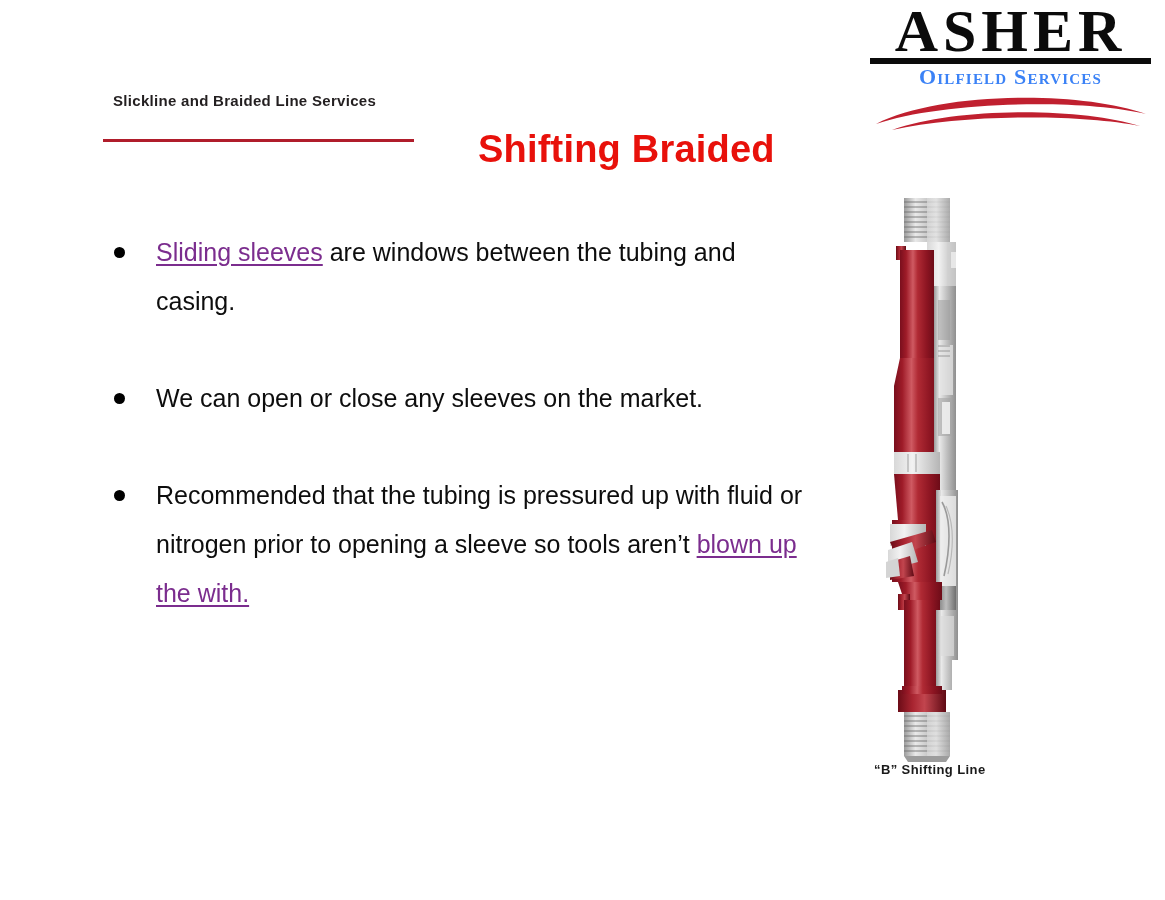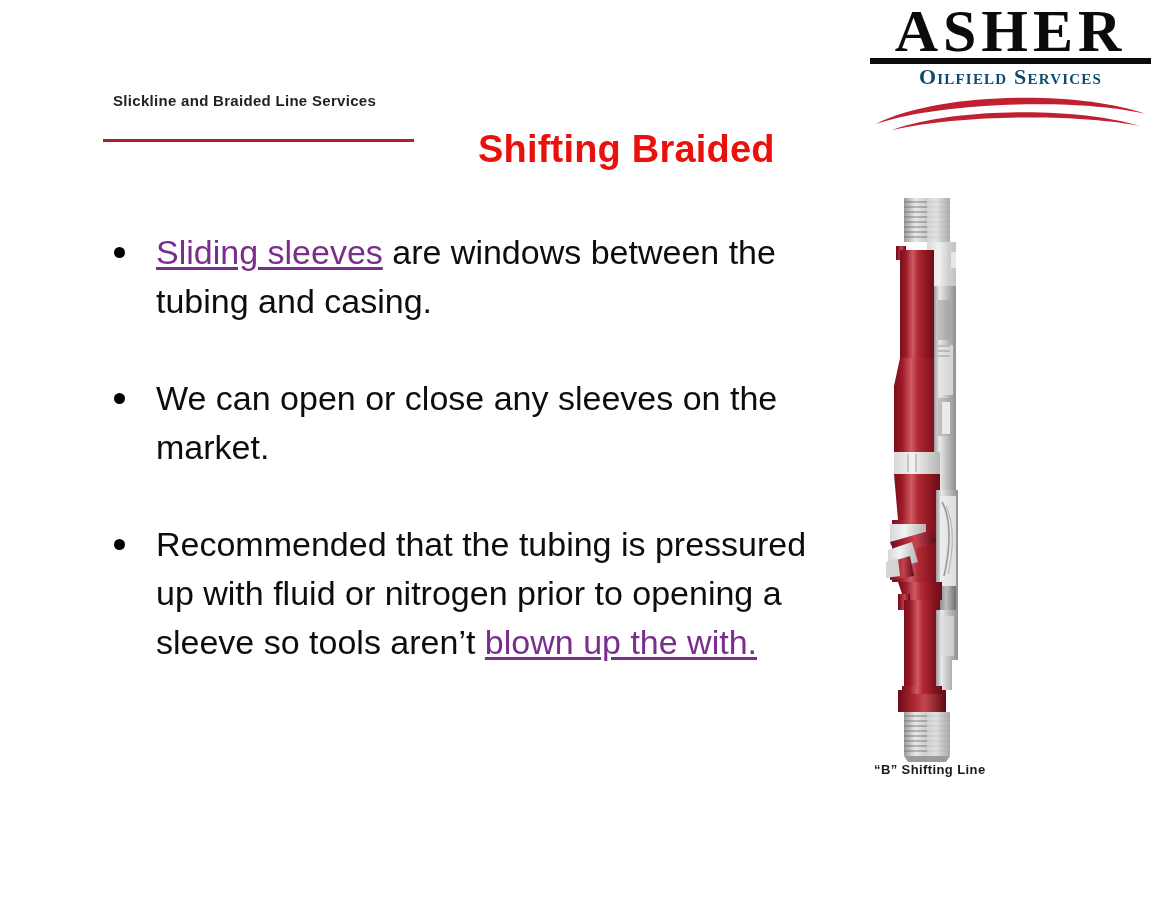--- a/index.html
+++ b/index.html
@@ -51,21 +51,21 @@
   #logo-sub {
     position: absolute;
     left: 0;
     top: 62px;
     width: 285px;
     text-align: center;
     font-family: "Liberation Serif", serif;
     font-weight: bold;
     font-size: 22px;
     letter-spacing: 1.2px;
-    color: #0c4a6e;
+    color: #3b82f6;
     font-variant: small-caps;
     white-space: nowrap;
   }
   #logo-swoosh {
     position: absolute;
     left: 0;
     top: 86px;
     width: 285px;
     height: 44px;
   }
@@ -108,21 +108,21 @@
   #bullets {
     position: absolute;
     left: 108px;
     top: 228px;
     width: 700px;
   }
   .bullet {
     position: relative;
     padding-left: 48px;
     margin-bottom: 48px;
-    font-size: 34px;
+    font-size: 25px;
     line-height: 49px;
     color: #0d0d0d;
     font-family: "Liberation Sans", sans-serif;
   }
   .bullet:last-child { margin-bottom: 0; }
   .bullet-dot {
     position: absolute;
     left: 6px;
     top: 19px;
     width: 11px;

